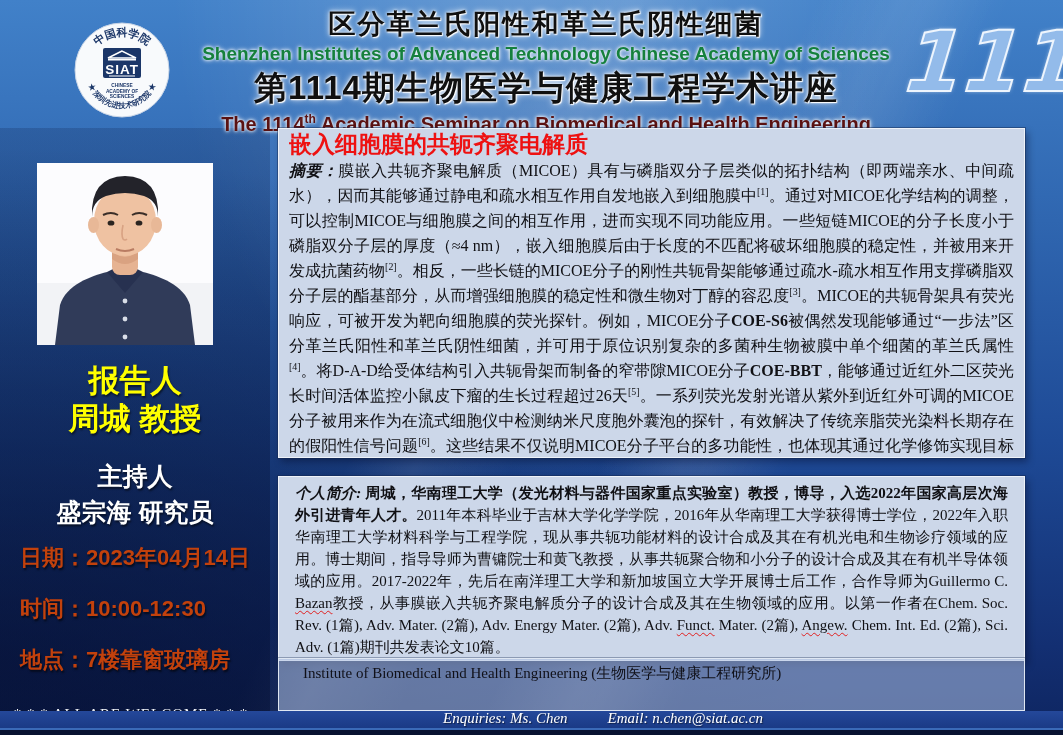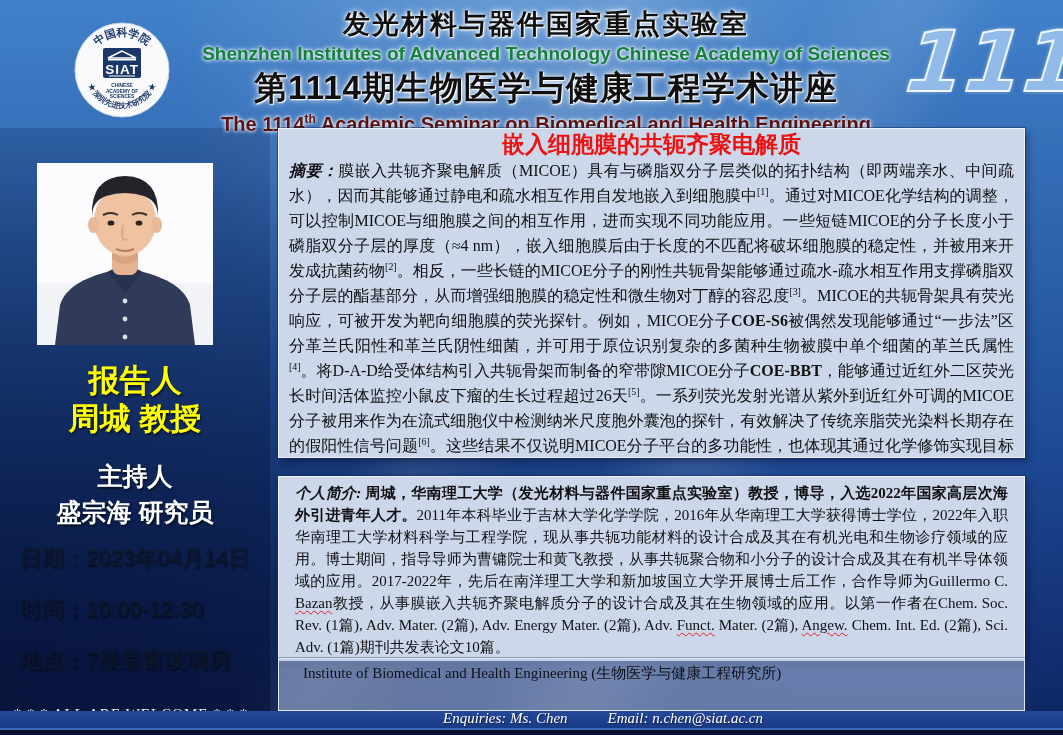--- a/index.html
+++ b/index.html
@@ -39,38 +39,38 @@
     text-shadow:0 0 4px rgba(255,255,255,0.7);}
 
   
   .photo-wrap{position:absolute;left:37px;top:163px;width:176px;height:182px;}
   .speaker-block{position:absolute;left:0;top:362px;width:270px;text-align:center;
     color:#ffff00;font-weight:bold;font-size:31px;line-height:38px;
     text-shadow:1px 2px 2px rgba(0,0,0,0.55);}
   .host-block{position:absolute;left:0;top:458px;width:270px;text-align:center;
     color:#ffffff;font-weight:bold;font-size:25px;line-height:36px;
     text-shadow:1px 2px 2px rgba(0,0,0,0.55);}
-  .meta-block{position:absolute;left:20px;top:543px;width:250px;color:#0f172a;
-    font-weight:normal;font-size:22px;text-shadow:1px 2px 2px rgba(0,0,0,0.6);}
+  .meta-block{position:absolute;left:20px;top:543px;width:250px;color:#c2410c;
+    font-weight:bold;font-size:22px;text-shadow:1px 2px 2px rgba(0,0,0,0.6);}
   .meta-row{margin-bottom:21px;white-space:nowrap;}
   .welcome{position:absolute;left:0;top:706px;width:262px;text-align:center;
     font-family:"Liberation Serif",serif;font-size:15px;color:#f2f5fa;
     letter-spacing:1px;text-shadow:1px 1px 1px rgba(0,0,0,0.6);}
 
   
   .box{position:absolute;left:278px;width:747px;box-sizing:border-box;
     background:#ccd7e9;border:1px solid #eef2f8;
     box-shadow:0 0 0 1px rgba(20,40,80,0.45), 3px 4px 7px rgba(0,0,25,0.35);
     overflow:hidden;}
   .box-abstract{top:128px;height:330px;padding:2px 10px 4px 10px;}
   .box-bio{top:476px;height:185px;padding:5px 16px;}
   .box-org{top:658px;height:53px;background:rgba(173,192,226,0.55);
     border:1px solid #dfe7f3;box-shadow:0 0 0 1px rgba(20,40,80,0.35);
     padding:4px 10px;font-family:"Liberation Serif",serif;color:#101018;}
-  .talk-title{text-align:center;color:#ee1111;font-weight:bold;font-size:23px;
+  .talk-title{text-align:left;color:#ee1111;font-weight:bold;font-size:23px;
     line-height:27px;font-family:"Liberation Sans",sans-serif;}
   .body-serif{font-family:"Liberation Serif",serif;color:#101014;text-align:justify;}
   .abstract-text{font-size:16px;line-height:25px;}
   .bio-text{font-size:15px;line-height:22px;}
   .lead-label{font-weight:bold;font-style:italic;}
   .seg-sup{vertical-align:super;font-size:0.62em;line-height:0;}
   .seg-bold{font-weight:bold;}
   .seg-wavy{text-decoration:underline wavy #e02020 1px;text-underline-offset:2px;}
   .org-label{font-weight:bold;font-size:15px;}
   .org-value{font-size:15px;padding-left:14px;margin-top:1px;}
@@ -111,21 +111,21 @@
       <text x="49" y="52.5" text-anchor="middle" font-family="Liberation Sans, sans-serif" font-size="13.5" font-weight="bold" fill="#ffffff" letter-spacing="1">SIAT</text>
       <rect x="36" y="54.5" width="26" height="1" fill="#ffffff"></rect>
     </g>
     <text x="49" y="66" text-anchor="middle" font-size="4.8" font-weight="bold" fill="#1b3668" font-family="Liberation Sans, sans-serif">CHINESE</text>
     <text x="49" y="71.5" text-anchor="middle" font-size="4.8" font-weight="bold" fill="#1b3668" font-family="Liberation Sans, sans-serif">ACADEMY OF</text>
     <text x="49" y="77" text-anchor="middle" font-size="4.8" font-weight="bold" fill="#1b3668" font-family="Liberation Sans, sans-serif">SCIENCES</text>
   </svg>
 </div>
 
 <div class="header-text">
-  <div class="h-cn1">发光材料与器件国家重点实验室</div>
+  <div class="h-cn1">区分革兰氏阳性和革兰氏阴性细菌</div>
   <div class="h-en1">Shenzhen Institutes of Advanced Technology Chinese Academy of Sciences</div>
   <div class="h-cn2">第1114期生物医学与健康工程学术讲座</div>
   <div class="h-en2"><span>The 1114</span><span class="sup">th</span><span> Academic Seminar on Biomedical and Health Engineering</span></div>
 </div>
 
 <div class="issue-number">1114</div>
 
 <div class="photo-wrap">
   <svg width="176" height="182" viewBox="0 0 176 182">
     <rect width="176" height="182" fill="#fcfcfe"></rect>

